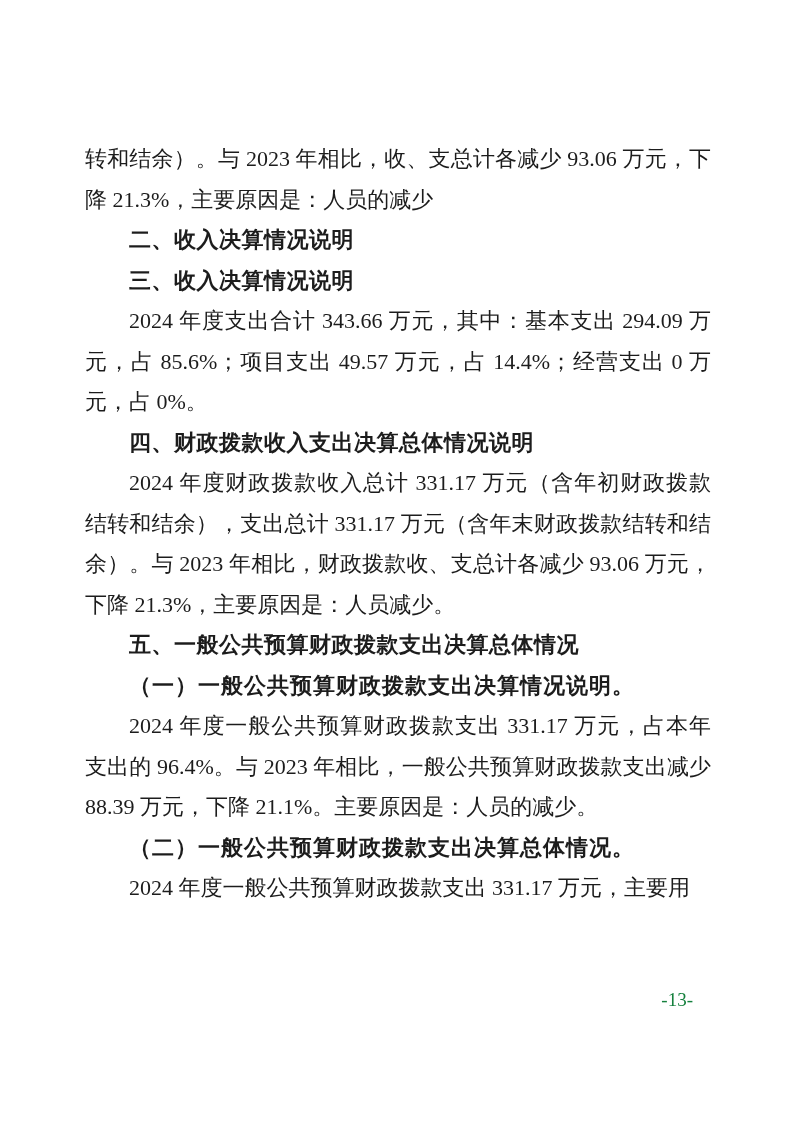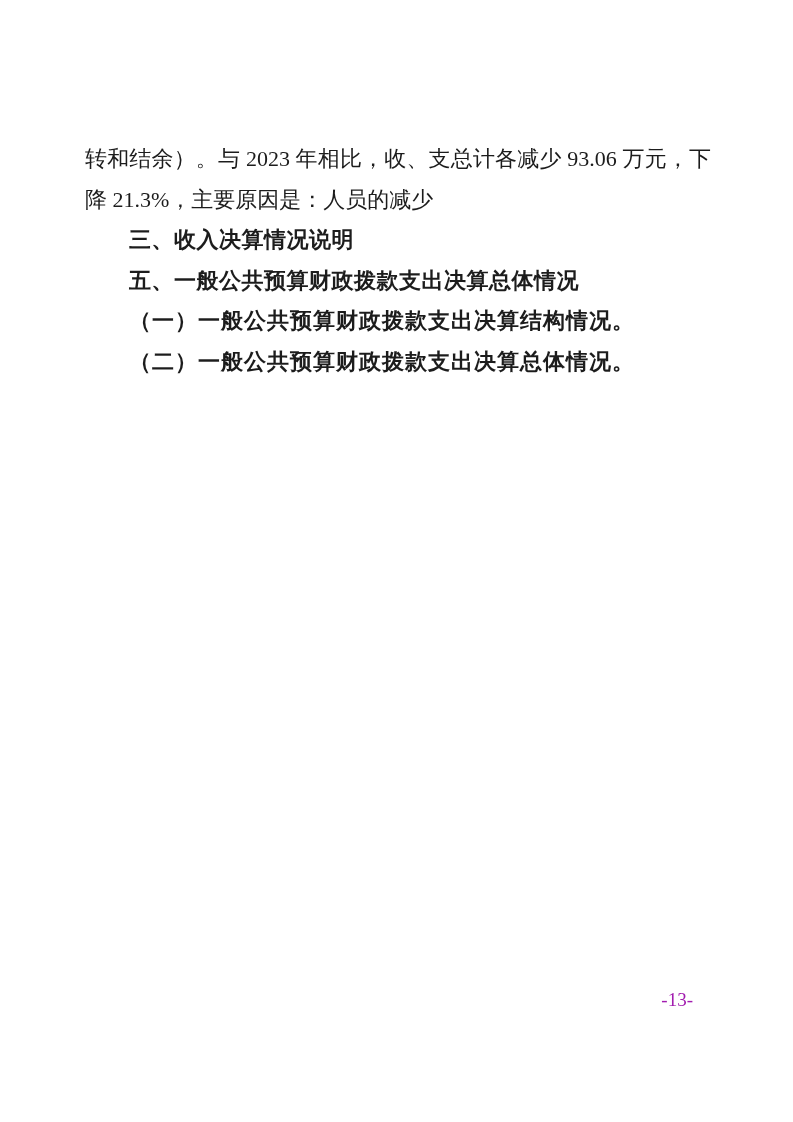--- a/index.html
+++ b/index.html
@@ -44,28 +44,34 @@
     text-align: left;
     letter-spacing: 1px;
   }
   .page-number {
     position: absolute;
     right: 100px;
     top: 989px;
     font-size: 19px;
     line-height: 22px;
     font-family: "Liberation Serif", "DejaVu Serif", serif;
-    color: #a21caf;
+    color: #15803d;
   }
 </style>
 </head>
 <body>
 
 <div class="page">
   <div class="doc-body">
     <div class="para-cont">转和结余）。与 2023 年相比，收、支总计各减少 93.06 万元，下降 21.3%，主要原因是：人员的减少</div>
+    <div class="heading">二、收入决算情况说明</div>
     <div class="heading">三、收入决算情况说明</div>
+    <div class="para">2024 年度支出合计 343.66 万元，其中：基本支出 294.09 万元，占 85.6%；项目支出 49.57 万元，占 14.4%；经营支出 0 万元，占 0%。</div>
+    <div class="heading">四、财政拨款收入支出决算总体情况说明</div>
+    <div class="para">2024 年度财政拨款收入总计 331.17 万元（含年初财政拨款结转和结余），支出总计 331.17 万元（含年末财政拨款结转和结余）。与 2023 年相比，财政拨款收、支总计各减少 93.06 万元，下降 21.3%，主要原因是：人员减少。</div>
     <div class="heading">五、一般公共预算财政拨款支出决算总体情况</div>
-    <div class="subheading">（一）一般公共预算财政拨款支出决算结构情况。</div>
+    <div class="subheading">（一）一般公共预算财政拨款支出决算情况说明。</div>
+    <div class="para">2024 年度一般公共预算财政拨款支出 331.17 万元，占本年支出的 96.4%。与 2023 年相比，一般公共预算财政拨款支出减少 88.39 万元，下降 21.1%。主要原因是：人员的减少。</div>
     <div class="subheading">（二）一般公共预算财政拨款支出决算总体情况。</div>
+    <div class="para">2024 年度一般公共预算财政拨款支出 331.17 万元，主要用</div>
   </div>
   <div class="page-number">-13-</div>
 </div>
 
 </body></html>

